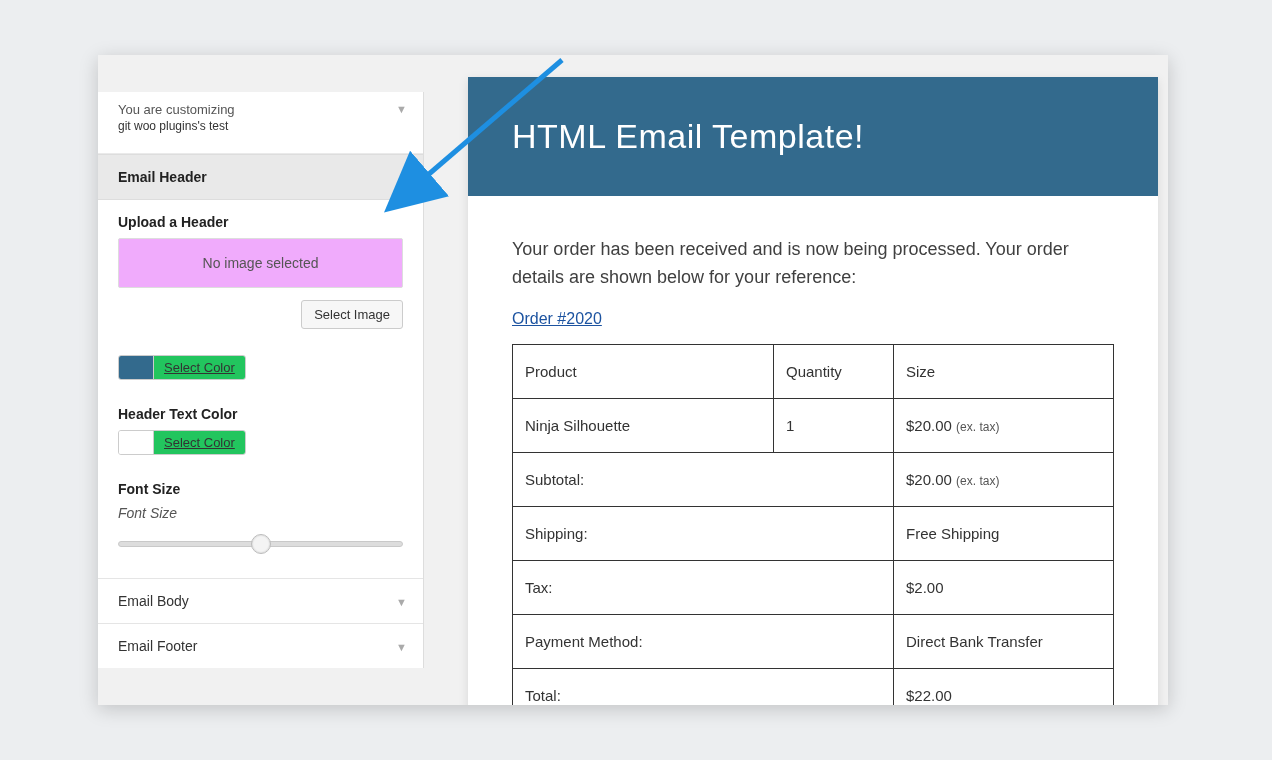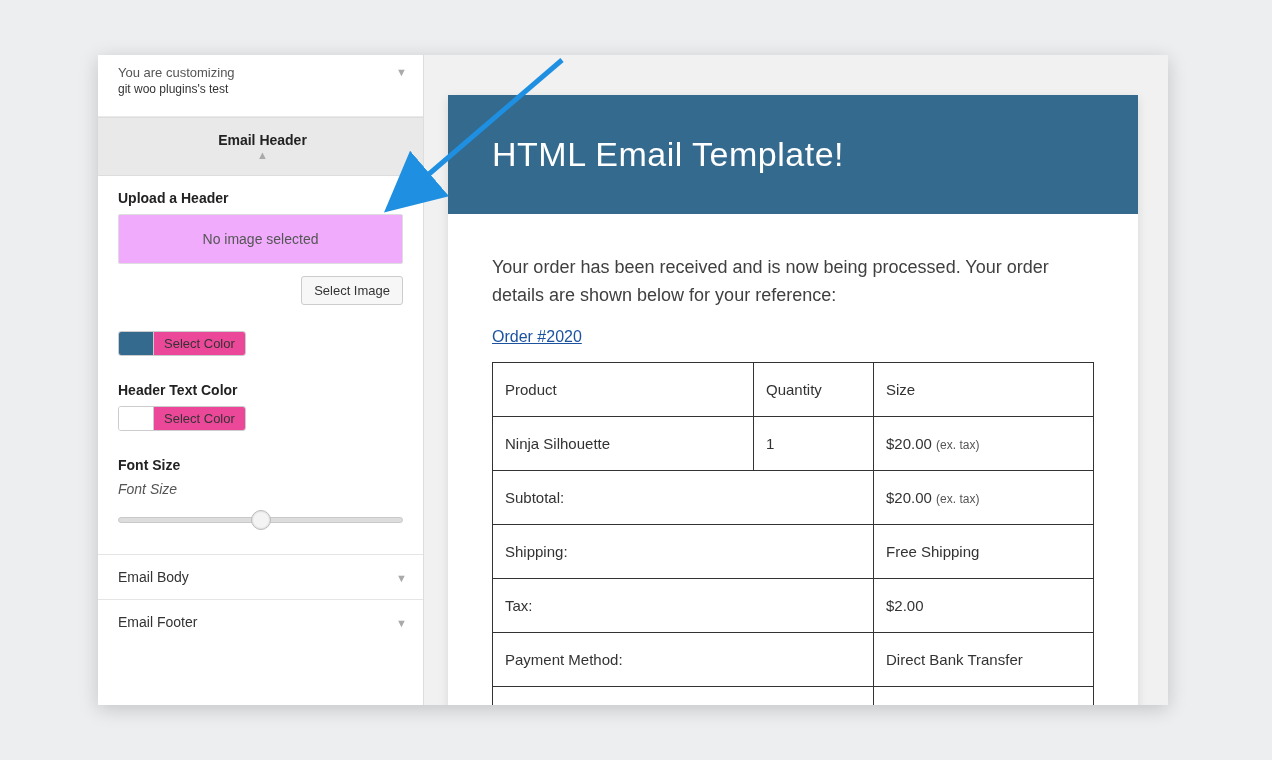--- a/index.html
+++ b/index.html
@@ -19,20 +19,21 @@
   .app {
     position: absolute;
     left: 98px;
     top: 55px;
     width: 1070px;
     height: 650px;
     background: #f1f1f1;
     box-shadow: 0 4px 18px rgba(0,0,0,0.18);
     display: flex;
     overflow: hidden;
+    align-items: center;
   }
 
   
   .sidebar {
     width: 326px;
     flex: 0 0 326px;
     background: #fff;
     border-right: 1px solid #ddd;
     display: flex;
     flex-direction: column;
@@ -57,21 +58,21 @@
     border-top: 1px solid #ddd;
     border-bottom: 1px solid #ddd;
     padding: 14px 16px 14px 20px;
     display: flex;
     align-items: center;
     justify-content: space-between;
     cursor: pointer;
     font-weight: 600;
     color: #222;
   }
-  .section-head.open { background: #e9e9e9; flex-direction: column; }
+  .section-head.open { background: #e9e9e9; }
   .section-body {
     padding: 14px 20px 28px 20px;
     background: #fff;
   }
   .label {
     font-weight: 600;
     color: #222;
     margin-bottom: 8px;
   }
   .sublabel {
@@ -112,23 +113,24 @@
     background: #fff;
   }
   .swatch { width: 34px; }
   .swatch.blue { background: #336a8d; }
   .swatch.white { background: #fff; }
   .color-btn {
     padding: 4px 10px;
     font-size: 13px;
     border: none;
     border-left: 1px solid #ccc;
-    background: #ec4899;
-    color: #333;
-    cursor: pointer;
+    background: #22c55e;
+    color: #333;
+    cursor: pointer;
+    text-decoration: underline;
   }
   .block { margin-top: 26px; }
 
   .slider {
     width: 100%;
     margin-top: 12px;
     appearance: none;
     height: 6px;
     background: linear-gradient(#ddd, #ddd) no-repeat;
     border: 1px solid #c9c9c9;
@@ -163,20 +165,21 @@
   }
   .collapsed-section + .collapsed-section { border-top: 1px solid #e5e5e5; }
 
   
   .preview {
     flex: 1;
     background: #f1f1f1;
     position: relative;
     padding: 40px 24px 0 24px;
     overflow: hidden;
+    margin-left: 20px;
   }
   .email {
     width: 690px;
     margin: 0;
     background: #fff;
     box-shadow: 0 3px 10px rgba(0,0,0,0.1);
   }
   .email-head {
     background: #336a8d;
     color: #fff;

